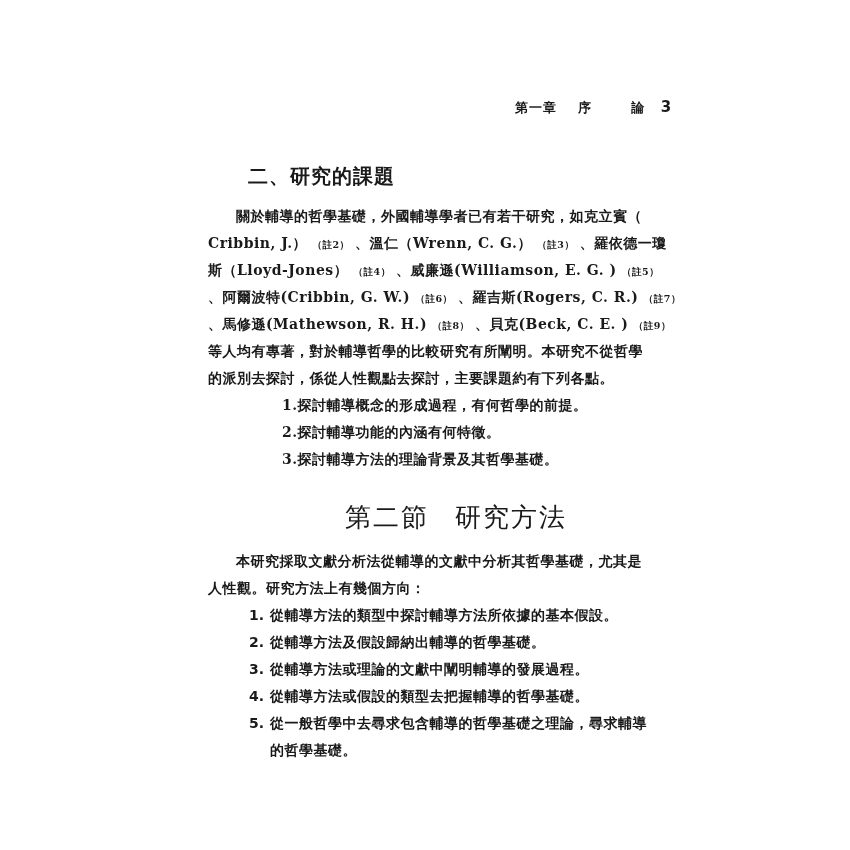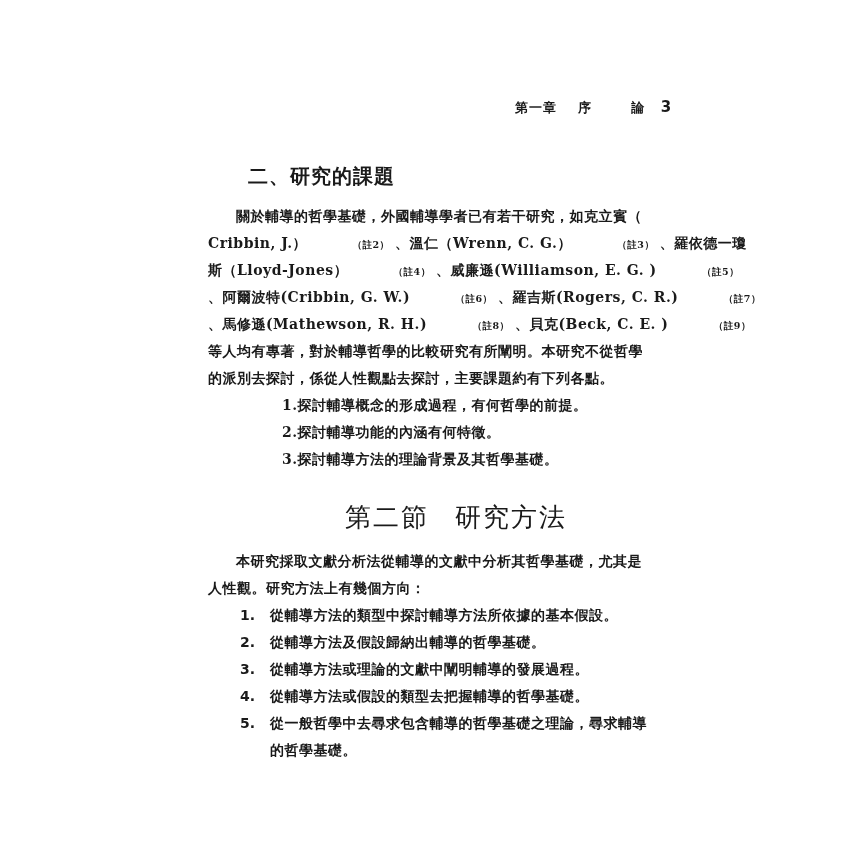--- a/index.html
+++ b/index.html
@@ -1,37 +1,37 @@
 <!DOCTYPE html>
 <html><head>
 <meta charset="utf-8">
 <style>
   html, body { margin: 0; padding: 0; }
   body {
     width: 850px; height: 850px; background: #ffffff; position: relative; overflow: hidden;
     font-family: "DejaVu Serif", serif; color: #1a1a1a;
   }
-  .page { position: absolute; left: 0; top: 0; width: 850px; height: 710px; }
+  .page { position: absolute; left: 0; top: 0; width: 850px; height: 710px; text-align: right; }
   .running-head {
     position: absolute; top: 98px; left: 515px; font-size: 13px; font-weight: bold;
     font-family: "DejaVu Sans", sans-serif; letter-spacing: 1px; white-space: nowrap;
   }
   .running-head .sep { display: inline-block; width: 28px; }
   .running-head .pno { margin-left: 10px; font-size: 15px; }
   .section-heading {
     position: absolute; left: 248px; top: 163px; font-size: 20px; font-weight: bold;
     font-family: "DejaVu Sans", sans-serif; letter-spacing: 1px; white-space: nowrap;
   }
   .line {
     position: absolute; left: 208px; font-size: 14px; font-weight: bold;
     white-space: nowrap; letter-spacing: 0.5px;
   }
   .line.indent { left: 236px; }
   .line.list { left: 238px; margin-left: 44px; }
-  .note { font-size: 9.5px; font-weight: bold; margin-left: 40px; }
+  .note { font-size: 9.5px; font-weight: bold; }
   .chapter-section {
     position: absolute; left: 345px; top: 500px; font-size: 26px; font-weight: normal;
     letter-spacing: 2px; white-space: nowrap; font-family: "DejaVu Serif", serif;
   }
   .chapter-section .gap { display: inline-block; width: 26px; }
   .num-item { position: absolute; font-size: 14px; font-weight: bold; white-space: nowrap; }
   .num-item .n { position: absolute; left: 0; width: 24px; font-family: "DejaVu Sans", sans-serif; }
   .num-item .t { position: absolute; left: 30px; letter-spacing: 0.5px; }
 </style>
 </head>

